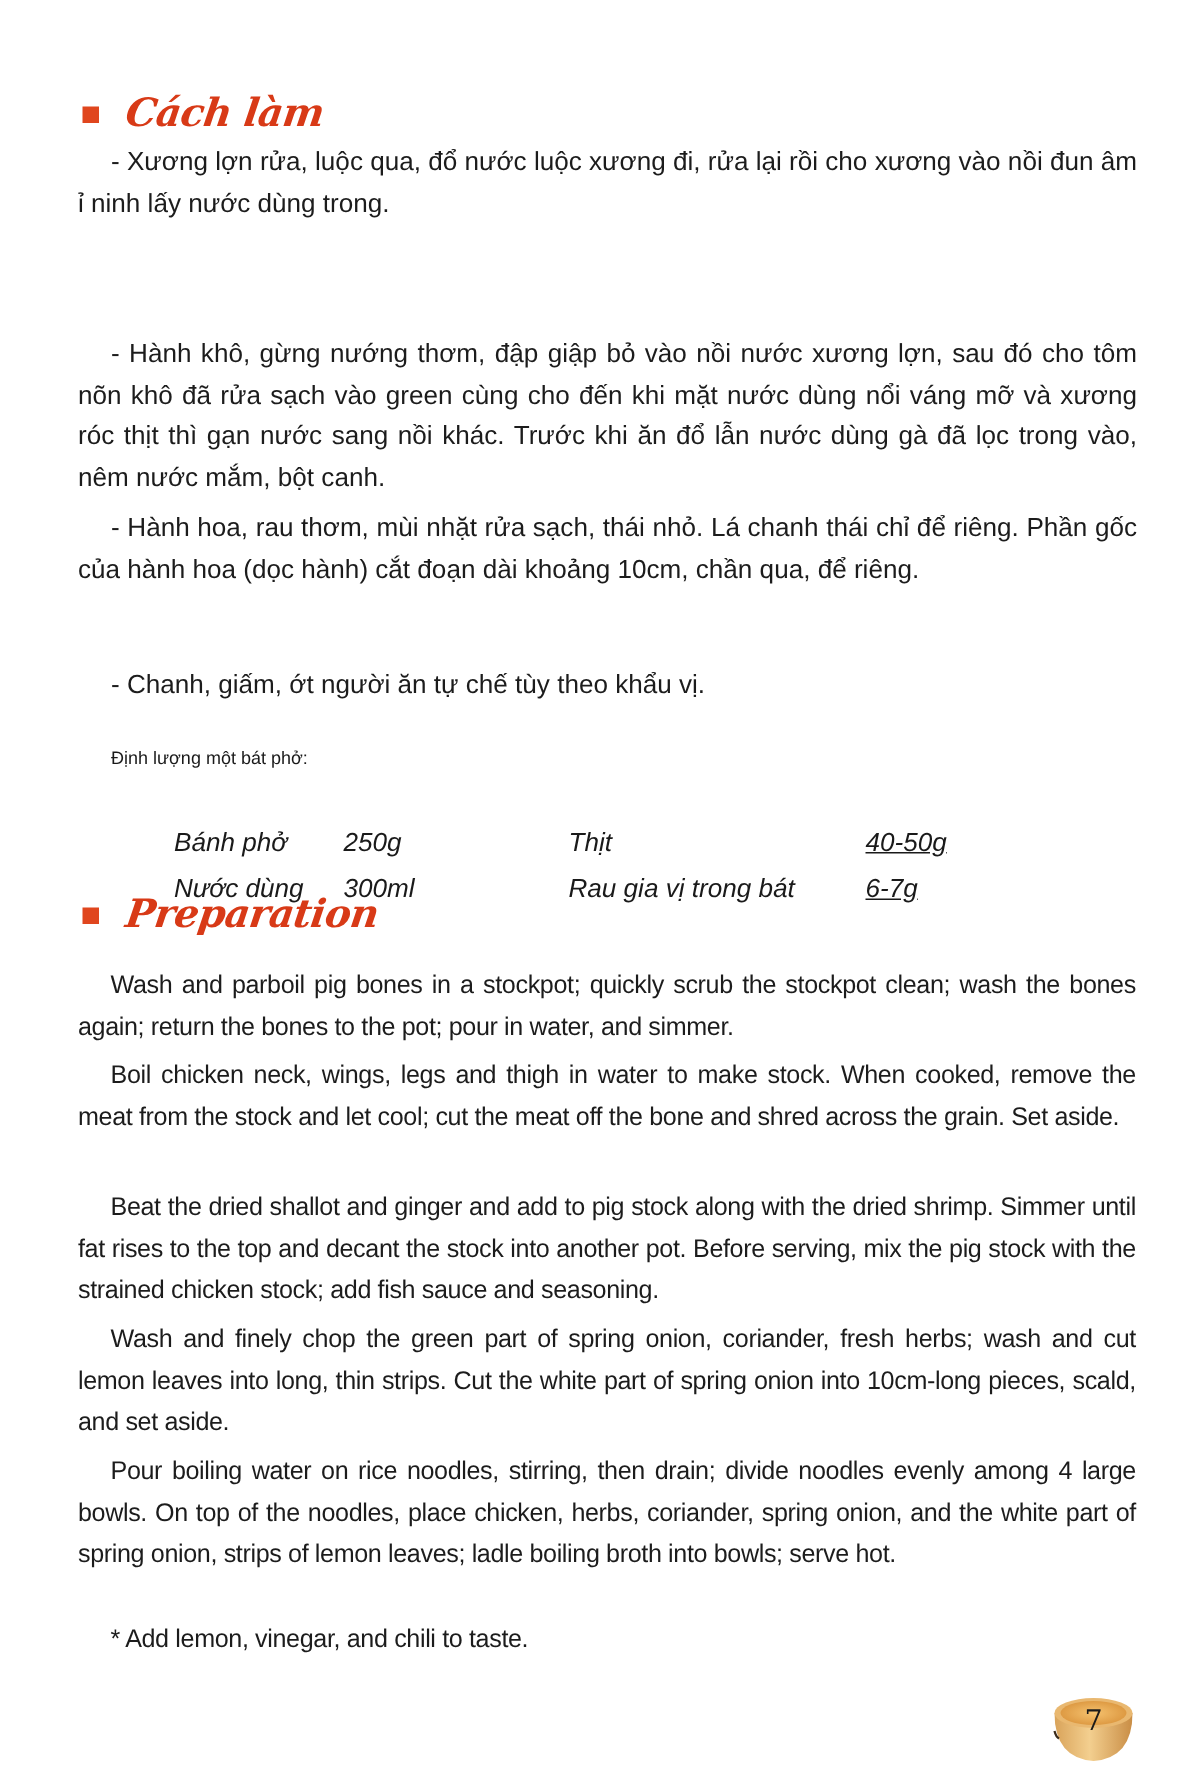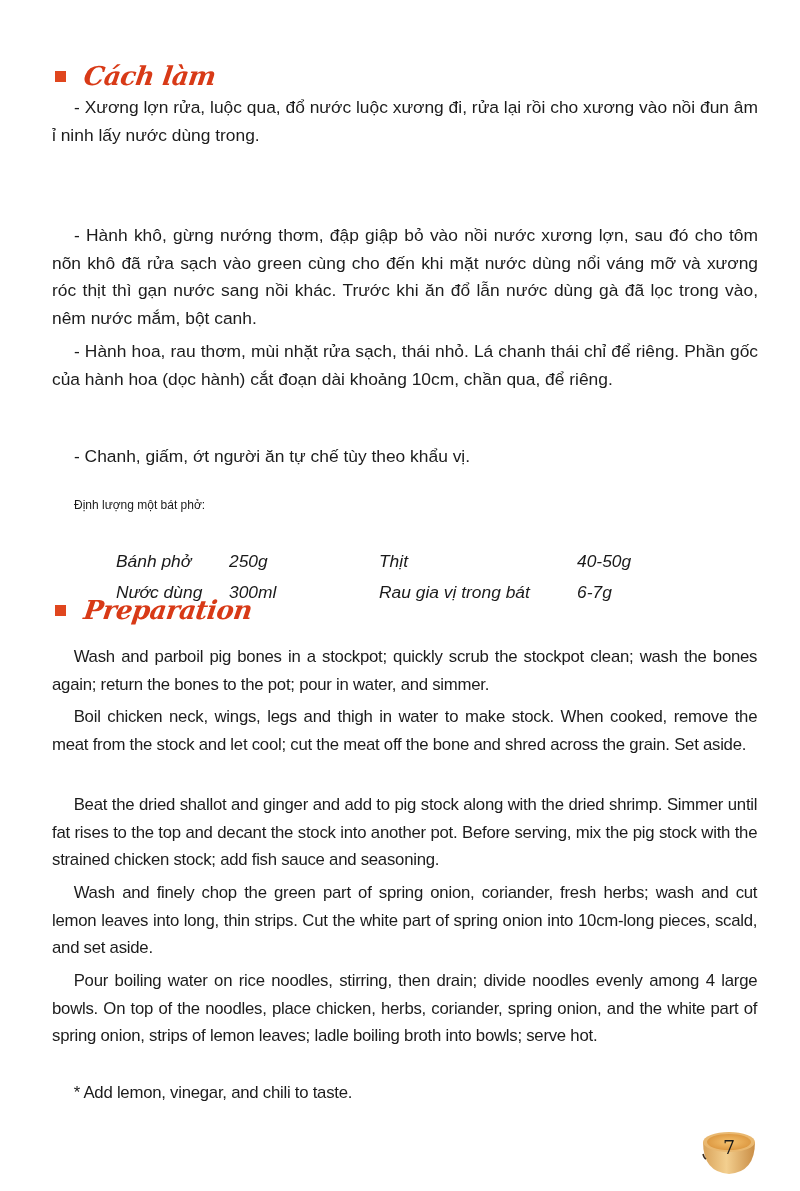--- a/index.html
+++ b/index.html
@@ -83,21 +83,21 @@
     }
     .qty-row span {
       position: absolute;
       top: 0;
       white-space: nowrap;
       margin-top: 28px;
     }
     .c1 { left: 0; }
     .c2 { left: 113px; }
     .c3 { left: 263px; }
-    .c4 { left: 461px; }
+    .c4 { left: 461px; text-decoration: underline; }
     .page-number-bowl {
       position: absolute;
       left: 700px;
       top: 1128px;
       width: 58px;
       height: 48px;
     }
     .page-number-text {
       position: absolute;
       left: 0; top: 8px;

